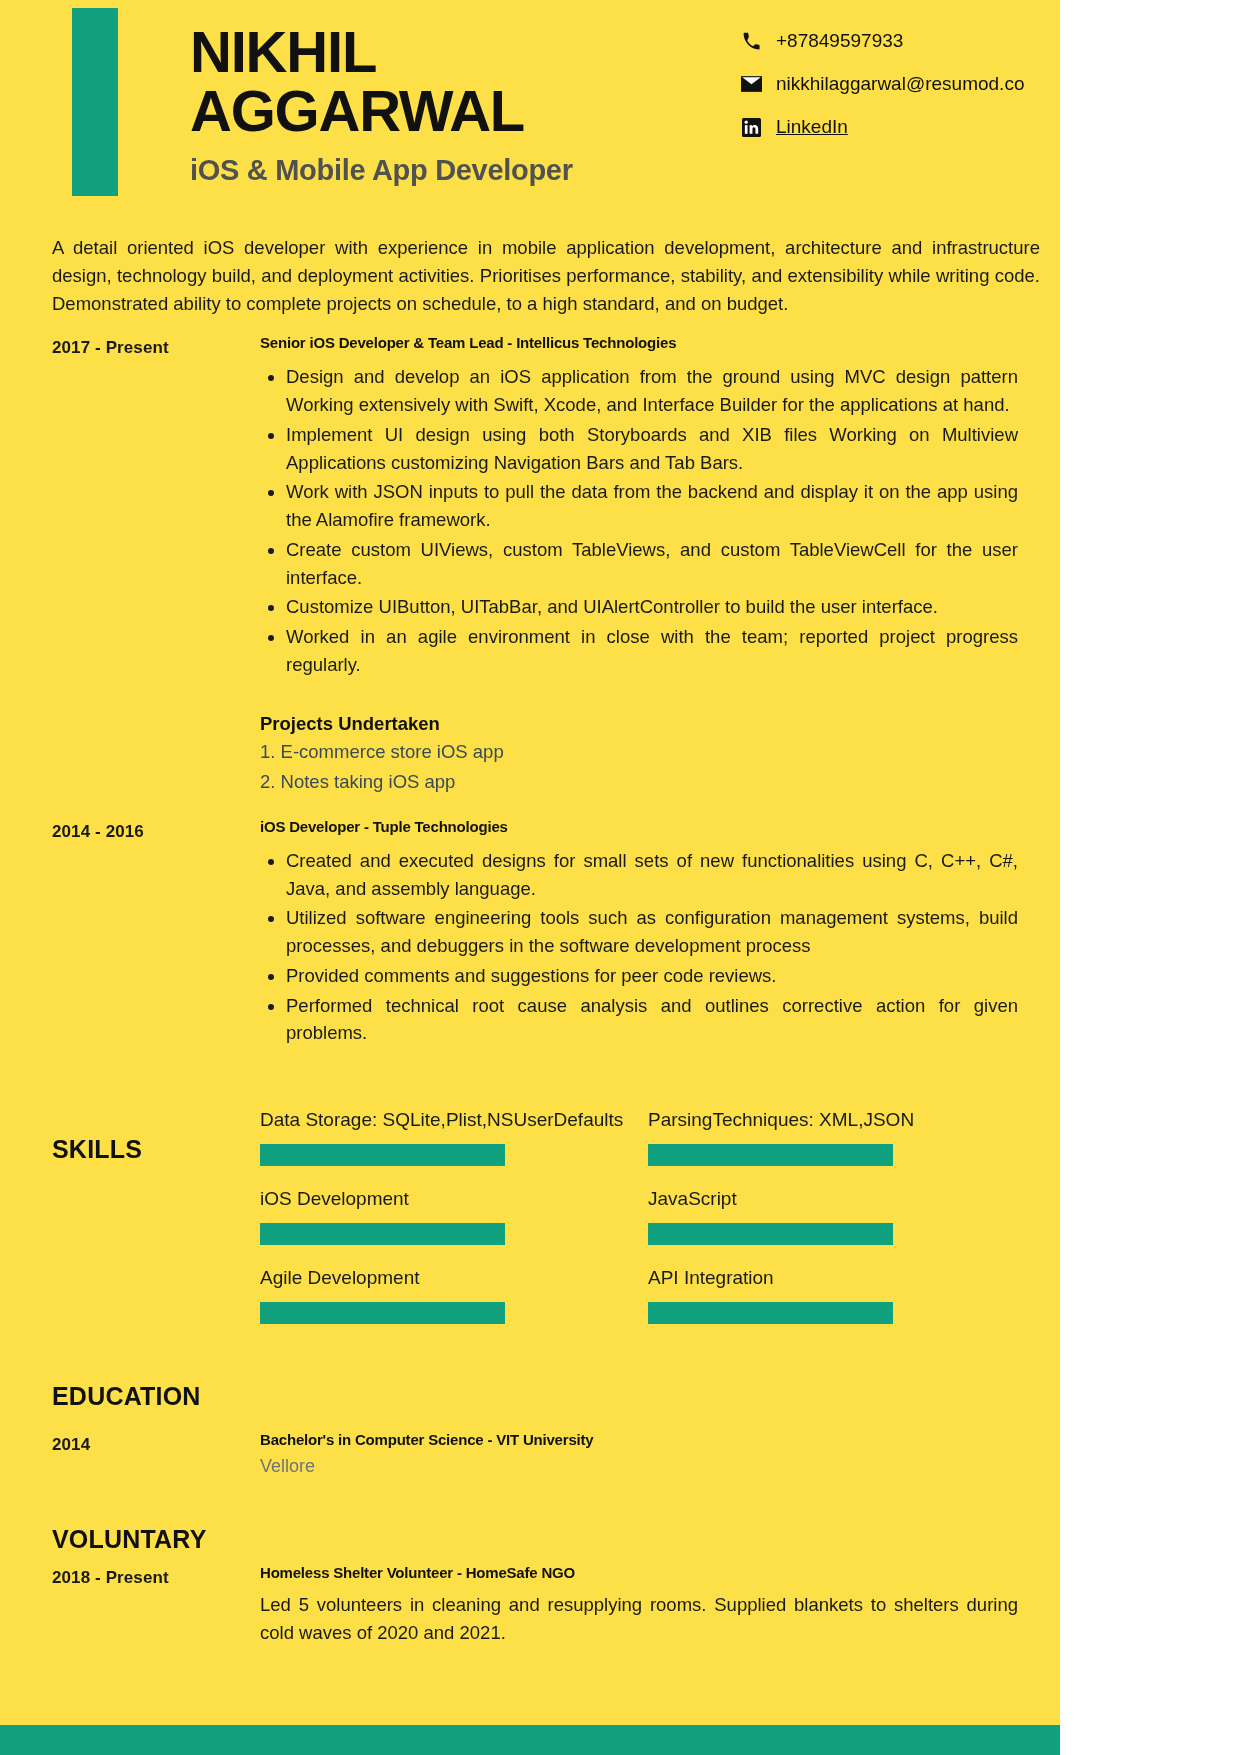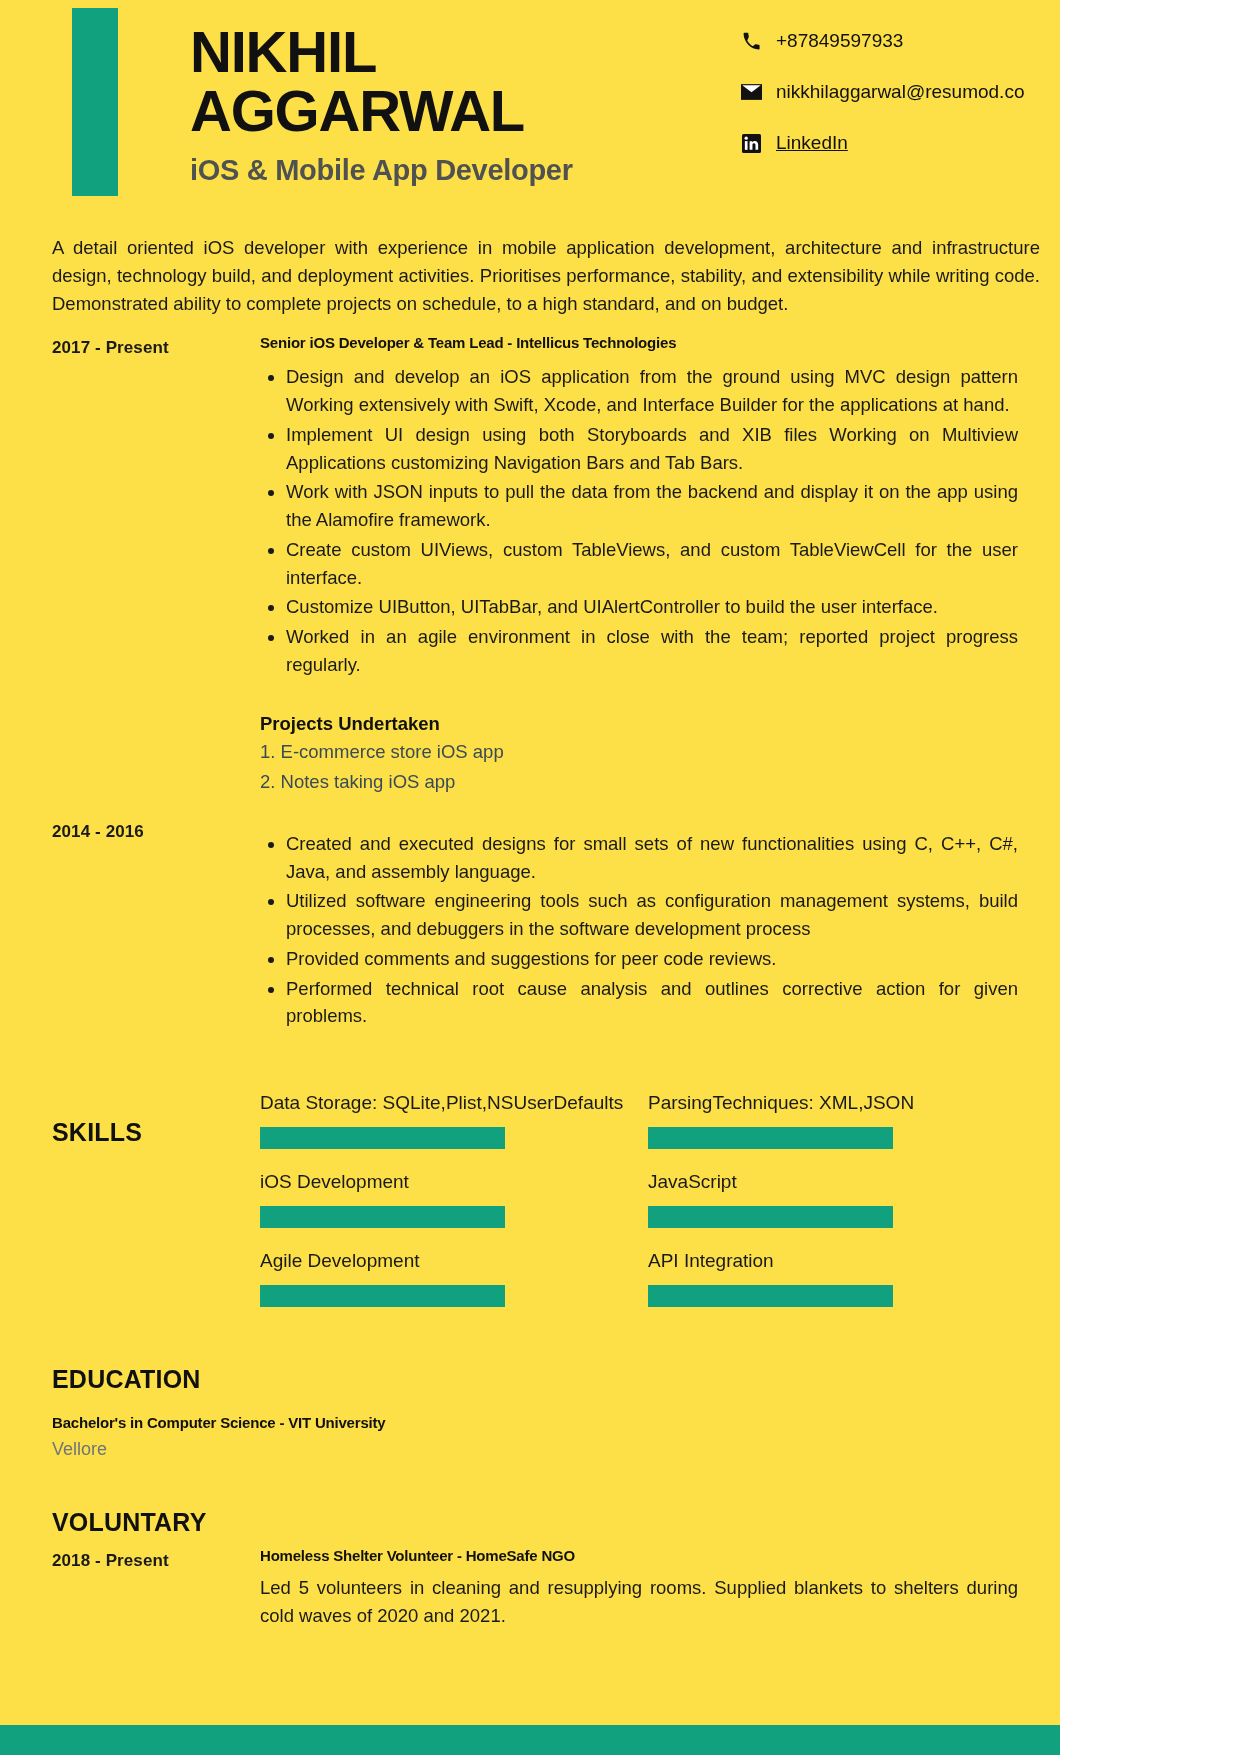--- a/index.html
+++ b/index.html
@@ -53,21 +53,21 @@
     color: #4f5250;
     letter-spacing: -0.3px;
   }
 
   .contact {
     position: absolute;
     left: 740px;
     top: 30px;
     display: flex;
     flex-direction: column;
-    gap: 29px;
+    gap: 21px;
   }
   .contact-row {
     display: flex;
     align-items: center;
     gap: 14px;
     font-size: 19px;
     color: #111111;
     white-space: nowrap;
   }
   .contact-row .ico {
@@ -268,20 +268,21 @@
       </ul>
       <div class="projects-title">Projects Undertaken</div>
       <div class="project-item">1. E-commerce store iOS app</div>
       <div class="project-item">2. Notes taking iOS app</div>
     </div>
   </div>
 
   <div class="entry" style="margin-top:22px;">
     <div class="date">2014 - 2016</div>
     <div class="body">
+      <div class="role">iOS Developer - Tuple Technologies</div>
       <ul class="bullets">
         <li>Created and executed designs for small sets of new functionalities using C, C++, C#, Java, and assembly language.</li>
         <li>Utilized software engineering tools such as configuration management systems, build processes, and debuggers in  the software development process</li>
         <li>Provided comments and suggestions for peer code reviews.</li>
         <li>Performed technical root cause analysis and outlines corrective action for given problems.</li>
       </ul>
     </div>
   </div>
 
   <div class="skills-block" style="margin-top:60px;">
@@ -321,20 +322,21 @@
         <div class="skill-name">API Integration</div>
         <div class="skill-track">
           <div class="skill-fill" style="width: 100%;"></div>
         </div>
       </div>
     </div>
   </div>
 
   <div class="section-title" style="margin-top:58px;">EDUCATION</div>
   <div class="entry" style="margin-top:20px;">
+    <div class="date">2014</div>
     <div class="body">
       <div class="role">Bachelor's in Computer Science - VIT University</div>
       <div class="edu-sub">Vellore</div>
     </div>
   </div>
 
   <div class="section-title" style="margin-top:48px;">VOLUNTARY</div>
   <div class="entry" style="margin-top:10px;">
     <div class="date">2018 - Present</div>
     <div class="body">

